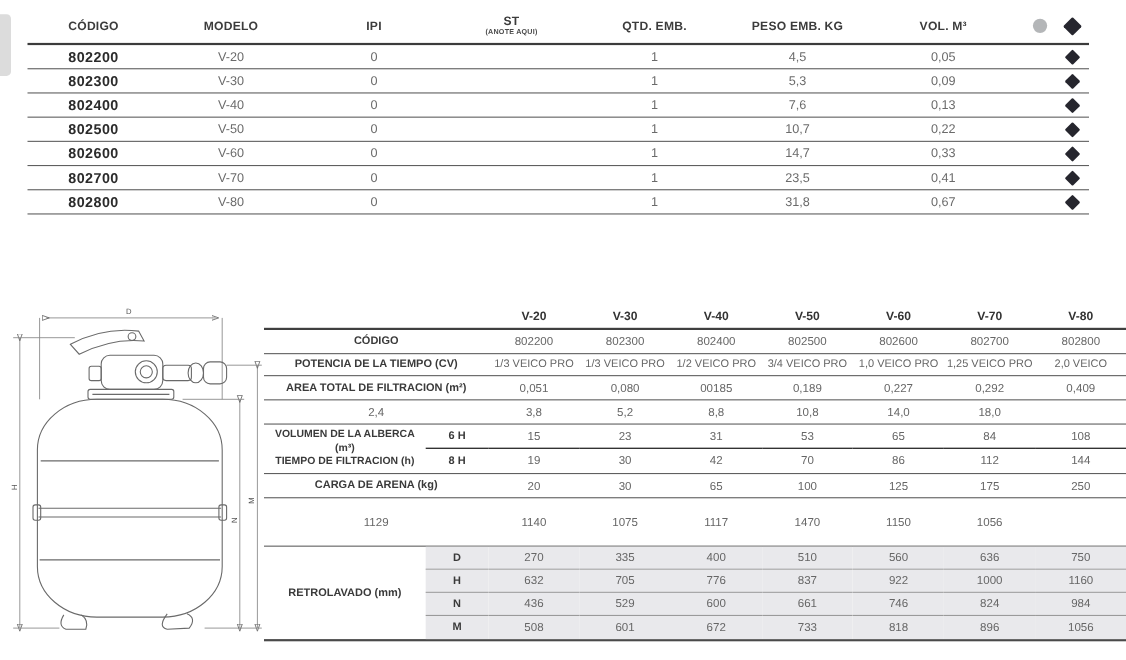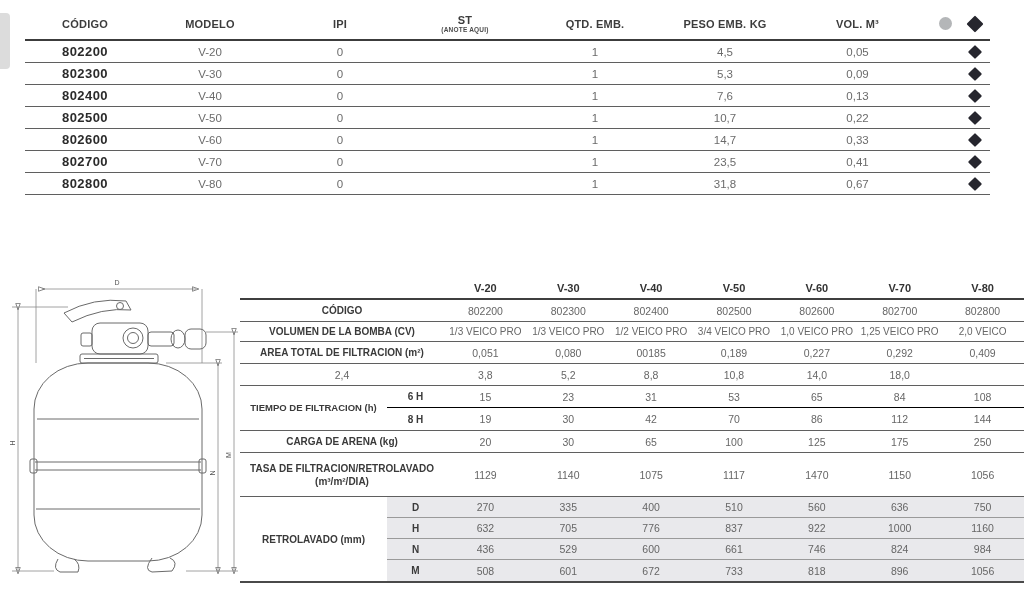--- a/index.html
+++ b/index.html
@@ -244,21 +244,21 @@
     <div class="sval">802200</div>
     <div class="sval">802300</div>
     <div class="sval">802400</div>
     <div class="sval">802500</div>
     <div class="sval">802600</div>
     <div class="sval">802700</div>
     <div class="sval">802800</div>
   </div>
 
   <div class="srow cols-a r19">
-    <div class="lbl">VOLUMEN DE LA BOMBA (CV)</div>
+    <div class="lbl">POTENCIA DE LA TIEMPO (CV)</div>
     <div class="sval pot">1/3 VEICO PRO</div>
     <div class="sval pot">1/3 VEICO PRO</div>
     <div class="sval pot">1/2 VEICO PRO</div>
     <div class="sval pot">3/4 VEICO PRO</div>
     <div class="sval pot">1,0 VEICO PRO</div>
     <div class="sval pot">1,25 VEICO PRO</div>
     <div class="sval pot">2,0 VEICO</div>
   </div>
 
   <div class="srow cols-a r21">
@@ -277,20 +277,21 @@
     <div class="sval">3,8</div>
     <div class="sval">5,2</div>
     <div class="sval">8,8</div>
     <div class="sval">10,8</div>
     <div class="sval">14,0</div>
     <div class="sval">18,0</div>
   </div>
 
   <div class="vblock">
     <div class="vlabel">
+      <div class="lbl2">VOLUMEN DE LA ALBERCA (m³)</div>
       <div class="lbl2">TIEMPO DE FILTRACION (h)</div>
     </div>
     <div class="vc sub top-line">6 H</div>
     <div class="vc sval top-line">15</div>
     <div class="vc sval top-line">23</div>
     <div class="vc sval top-line">31</div>
     <div class="vc sval top-line">53</div>
     <div class="vc sval top-line">65</div>
     <div class="vc sval top-line">84</div>
     <div class="vc sval top-line">108</div>
@@ -309,24 +310,20 @@
     <div class="sval">20</div>
     <div class="sval">30</div>
     <div class="sval">65</div>
     <div class="sval">100</div>
     <div class="sval">125</div>
     <div class="sval">175</div>
     <div class="sval">250</div>
   </div>
 
   <div class="srow cols-a r42">
-    <div>
-      <div class="lbl">TASA DE FILTRACION/RETROLAVADO</div>
-      <div class="lbl">(m³/m²/DIA)</div>
-    </div>
     <div class="sval">1129</div>
     <div class="sval">1140</div>
     <div class="sval">1075</div>
     <div class="sval">1117</div>
     <div class="sval">1470</div>
     <div class="sval">1150</div>
     <div class="sval">1056</div>
   </div>
 
   <div class="dblock">

